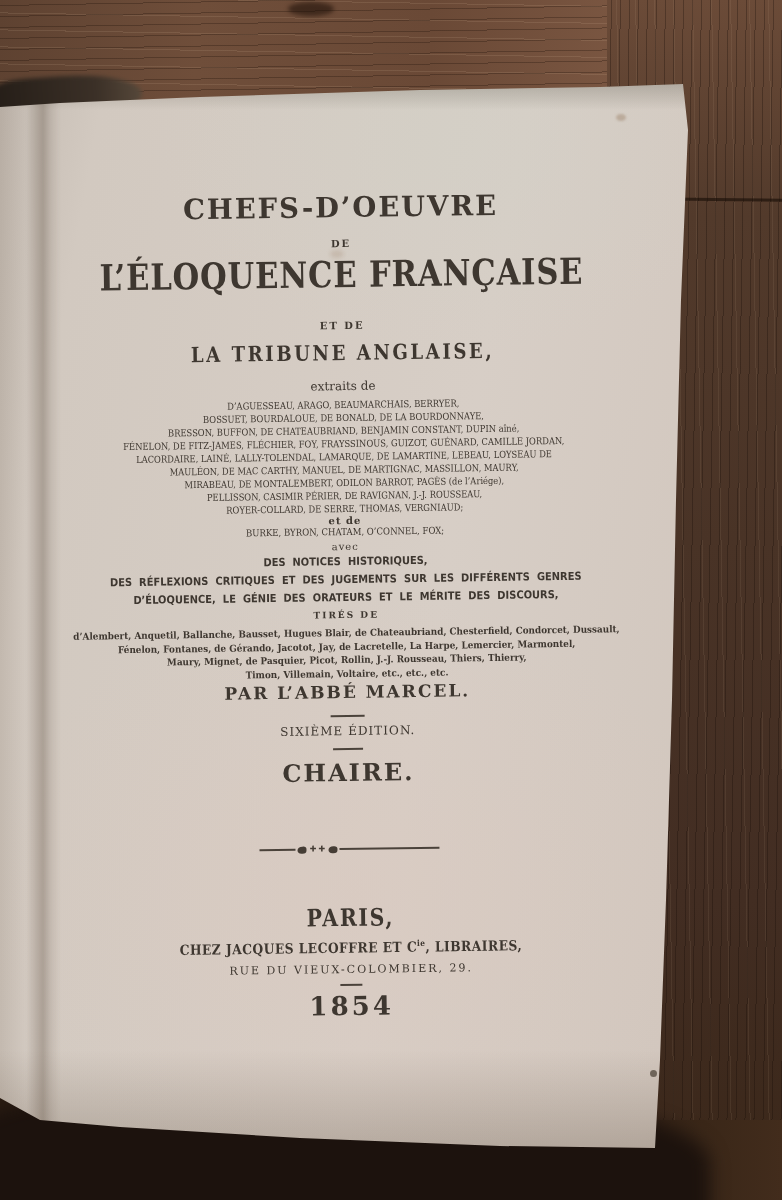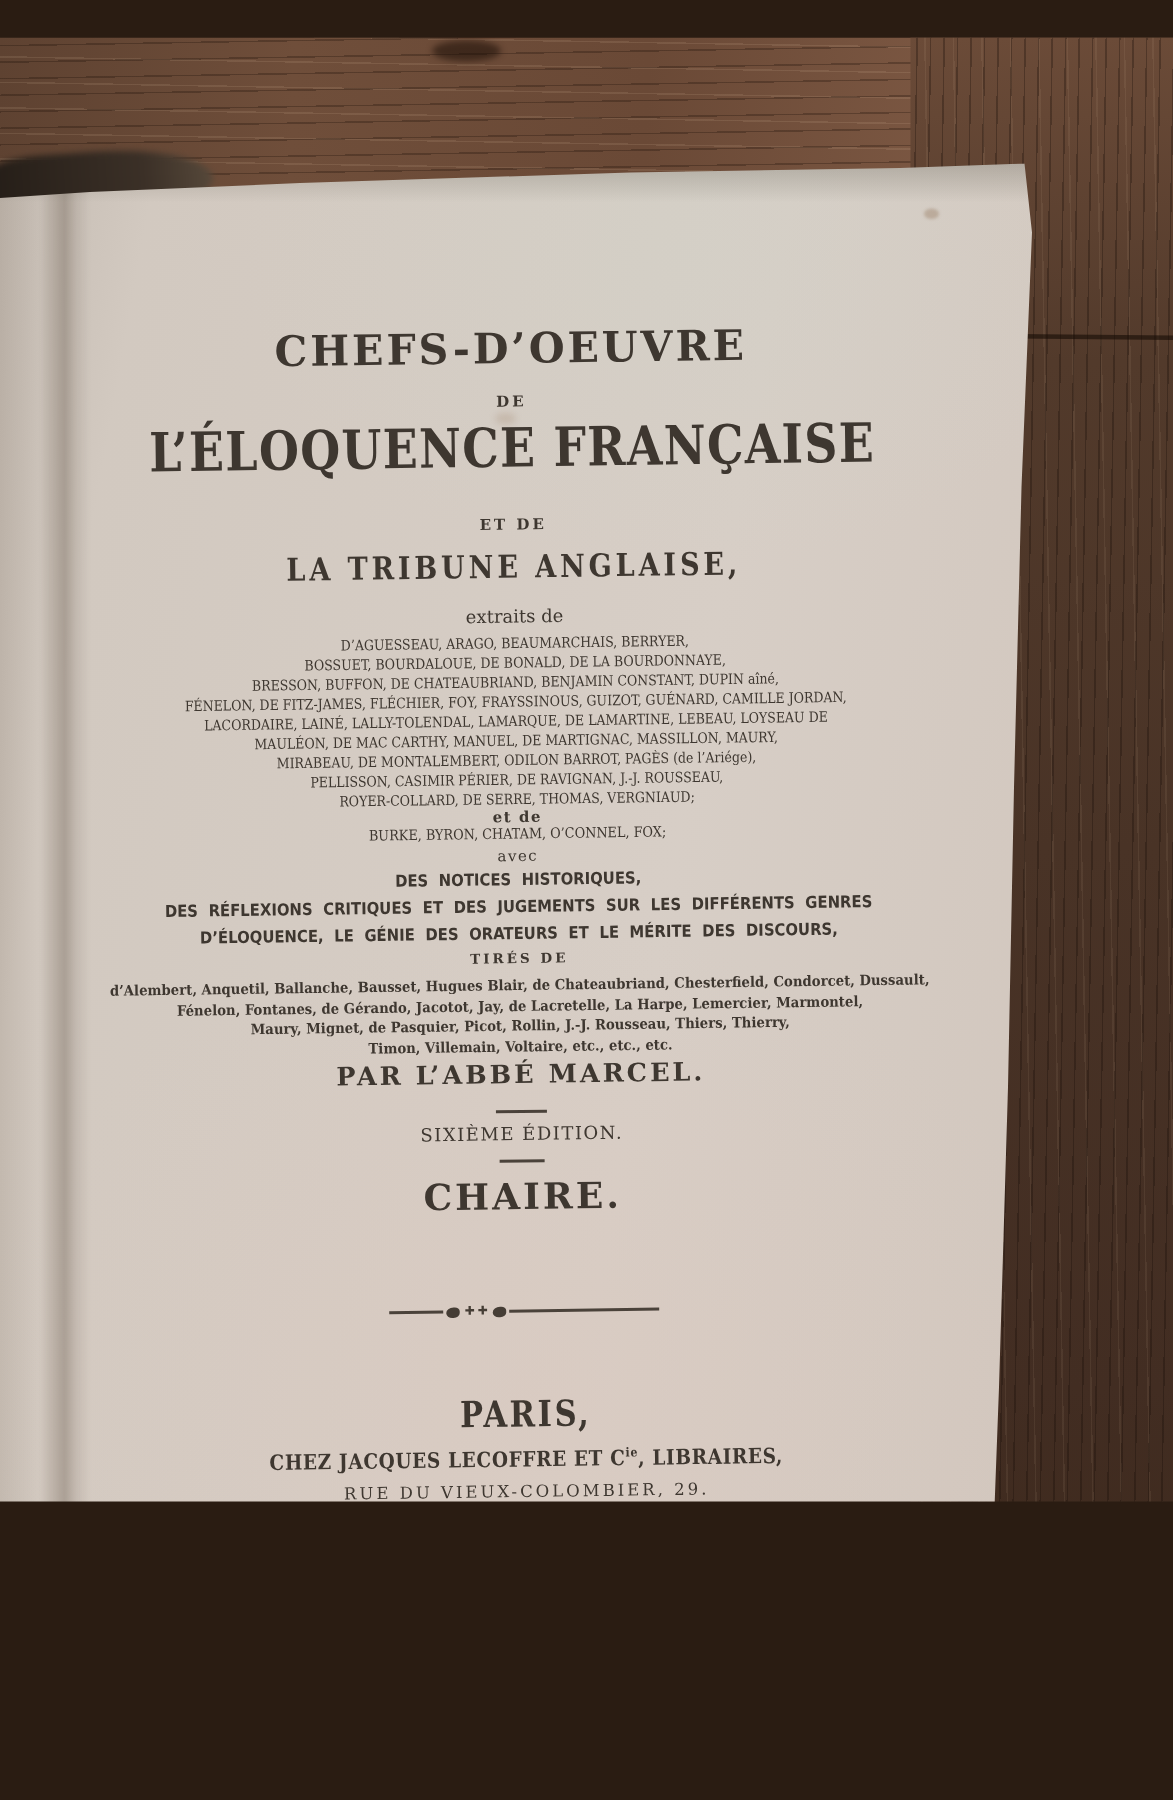--- a/index.html
+++ b/index.html
@@ -1,17 +1,17 @@
 <!DOCTYPE html>
 <html><head>
 <meta charset="utf-8">
 <style>
   html,body{margin:0;padding:0;background:#2a1c12;}
-  .scene{position:relative;width:782px;height:976px;overflow:hidden;
-         font-family:"DejaVu Serif", serif;margin-top:25px;}
+  .scene{position:relative;width:782px;height:1200px;overflow:hidden;
+         font-family:"DejaVu Serif", serif;}
 
   
   .wood-top{position:absolute;left:0;top:0;width:782px;height:140px;
     background:
       repeating-linear-gradient(179deg, rgba(30,16,8,0) 0 5px, rgba(30,16,8,.30) 5px 6px, rgba(30,16,8,0) 6px 11px),
       repeating-linear-gradient(181deg, rgba(255,225,190,0) 0 9px, rgba(255,225,190,.10) 9px 10px, rgba(255,225,190,0) 10px 17px),
       linear-gradient(92deg,#5e4231,#6f4e3a 25%,#6a4936 55%,#7b5742 80%,#6e4d3a);}
   .wood-right{position:absolute;right:0;top:0;width:175px;height:1200px;
     background:
       repeating-linear-gradient(91deg, rgba(20,10,5,0) 0 4px, rgba(20,10,5,.30) 4px 5px, rgba(20,10,5,0) 5px 9px),

